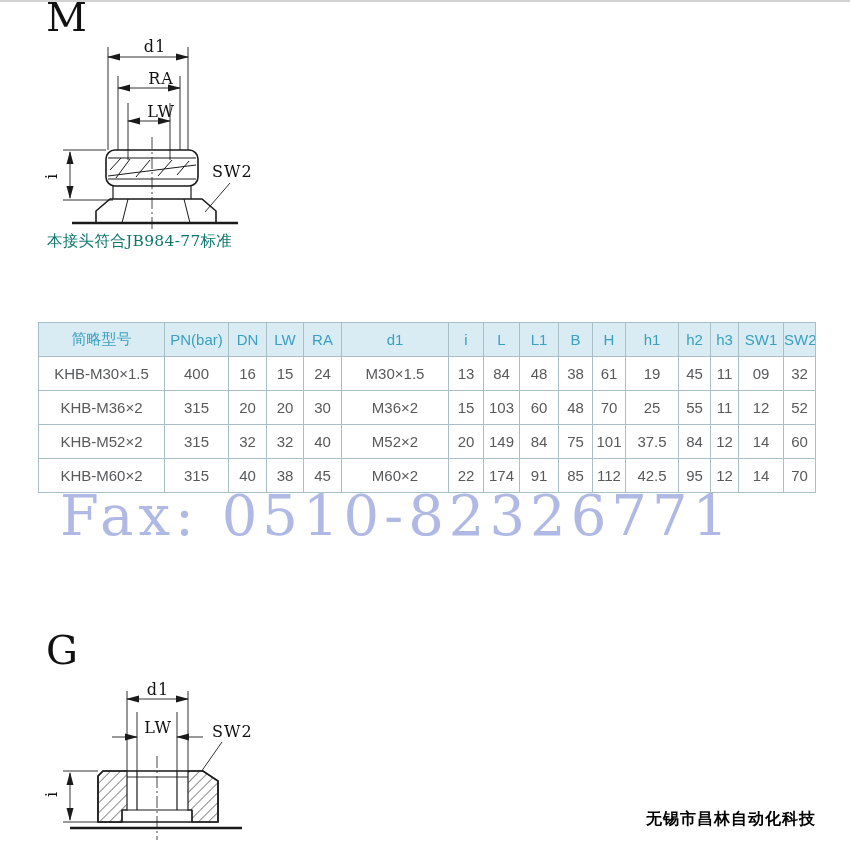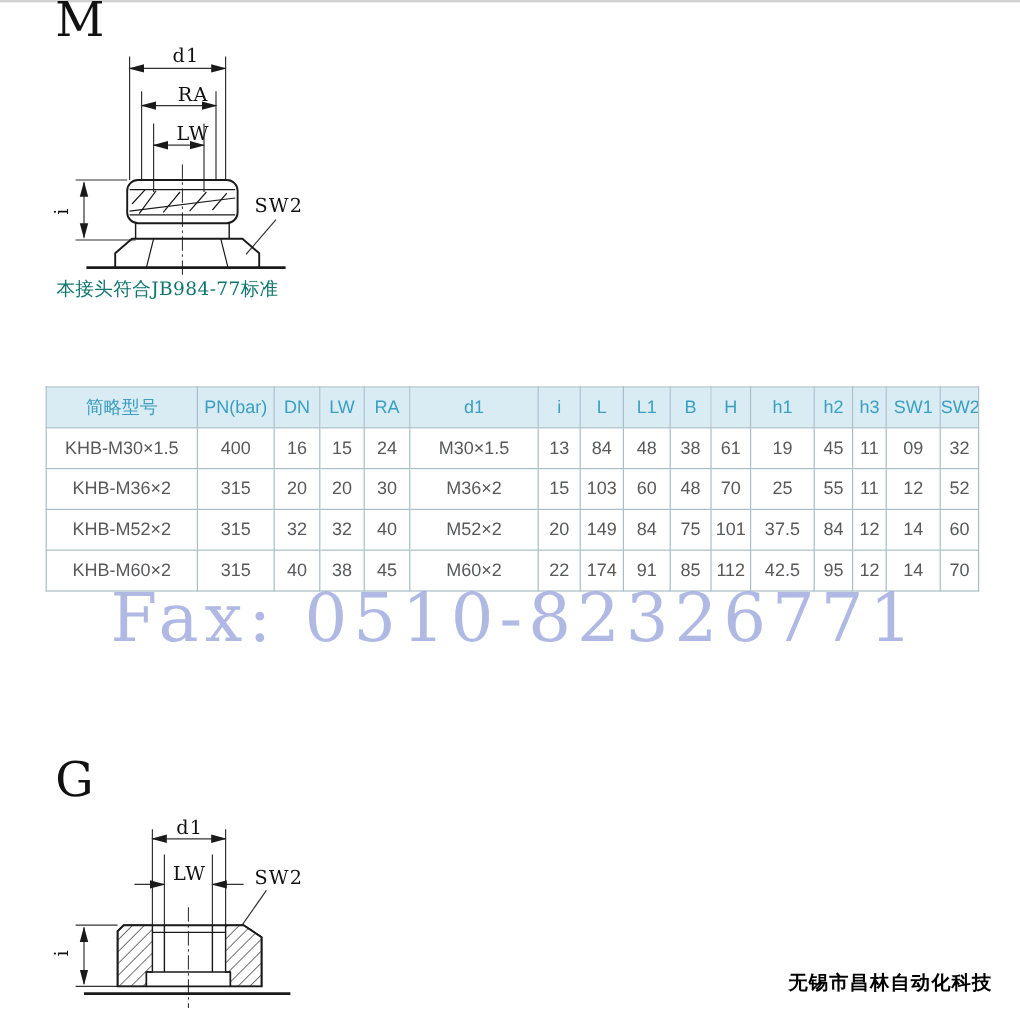--- a/index.html
+++ b/index.html
@@ -8,26 +8,26 @@
   .top-rule{position:absolute;left:0;top:0;width:850px;height:2px;background:#d2d2d2;}
   .big-letter{position:absolute;font-family:"DejaVu Serif",serif;color:#111;line-height:1;}
   .letter-m{left:46px;top:-3px;font-size:40px;}
   .letter-g{left:46px;top:630px;font-size:40px;}
   .diagram{position:absolute;left:0;}
   .diagram-m{top:0;}
   .diagram-g{top:630px;}
   .dim-label{font-family:"DejaVu Serif",serif;font-size:16px;fill:#111;letter-spacing:1px;}
   .m-caption{position:absolute;left:47px;top:231px;font-size:15.5px;color:#0f766e;
              font-family:"DejaVu Serif",serif;letter-spacing:0.3px;white-space:nowrap;}
-  .company{position:absolute;right:23px;top:809px;font-size:16px;font-weight:bold;color:#000;
+  .company{position:absolute;right:34px;top:809px;font-size:16px;font-weight:bold;color:#000;
            font-family:"Liberation Sans",sans-serif;letter-spacing:1px;white-space:nowrap;}
   .watermark{position:absolute;font-family:"DejaVu Serif",serif;color:var(--wm,rgba(110,128,205,.55));
              white-space:nowrap;pointer-events:none;z-index:5;line-height:1;}
   .wm-tel{left:58px;top:380px;font-size:61px;letter-spacing:5px;}
-  .wm-fax{left:60px;top:488px;font-size:56px;letter-spacing:5px;margin-left:32px;}
+  .wm-fax{left:60px;top:488px;font-size:56px;letter-spacing:5px;}
   table.spec{position:absolute;left:38px;top:322px;width:777px;border-collapse:collapse;
              table-layout:fixed;background:#fff;}
   table.spec th, table.spec td{border:1px solid var(--border,#a9bfc8);text-align:center;
              padding:0;overflow:hidden;white-space:nowrap;}
   table.spec th{height:33px;background:var(--header-bg,#d9ecf4);color:var(--header-text,#3a9fc0);
              font-weight:normal;font-size:15px;}
   table.spec td{height:33px;color:var(--cell-text,#58595b);font-size:15px;}
   svg line, svg path, svg rect{vector-effect:none;}
 </style>
 </head>

